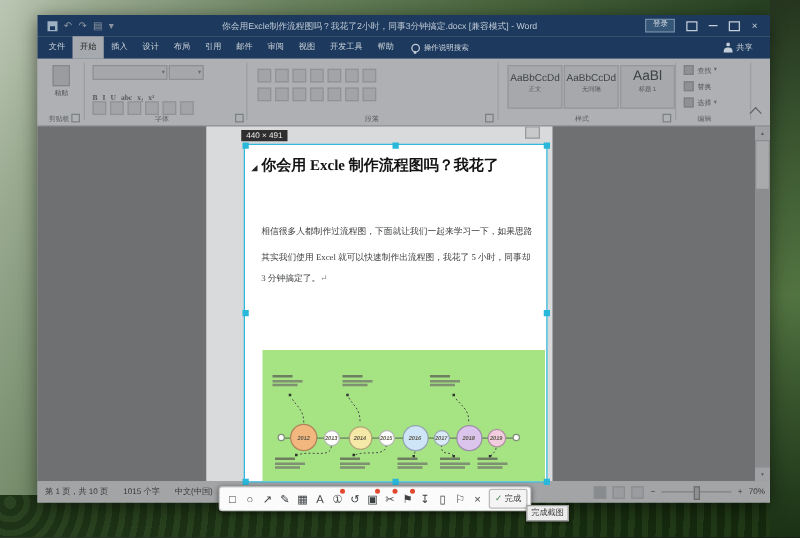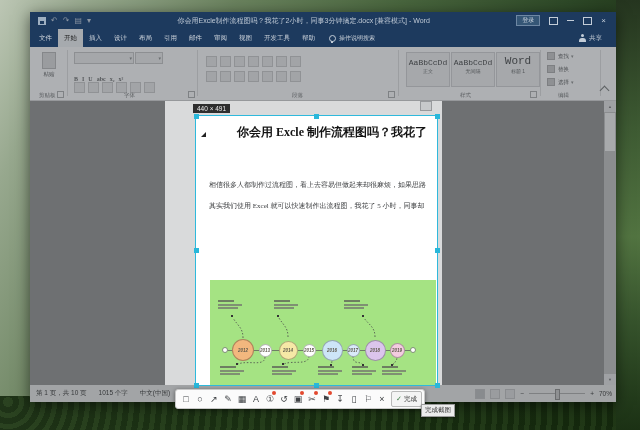--- a/index.html
+++ b/index.html
@@ -41,21 +41,21 @@
   .grplabel{position:absolute;bottom:1px;font-size:5.5px;color:#5d6063;white-space:nowrap;}
   .launcher{position:absolute;bottom:2px;width:5px;height:5px;border:1px solid #7e8184;}
   .bigbtn{position:absolute;left:9px;top:5px;width:20px;height:30px;text-align:center;}
   .clipicon{width:12px;height:15px;background:#9a9c9f;border:1px solid #85878a;margin:0 auto;}
   .bigbtn .blab{font-size:5.5px;color:#4e5154;margin-top:2px;}
   .combo{position:absolute;height:10px;background:#a5a7aa;border:1px solid #8d8f92;display:flex;align-items:center;justify-content:flex-end;}
   .combo span{font-size:5px;color:#6a6d70;padding-right:1px;}
   .fglyph{font-size:6px;color:#55585b;margin-right:4px;font-weight:bold;font-family:"Liberation Serif",serif;}
   .ricon{width:9px;height:9px;background:#a2a4a7;border:1px solid #909295;display:inline-block;margin-right:3px;}
   .scard{position:absolute;top:5px;width:42px;height:33px;background:#a6a8ab;border:1px solid #94969a;text-align:center;overflow:hidden;}
-  .sample{font-family:Liberation Mono, monospace;font-size:8px;color:#3f4245;margin-top:5px;white-space:nowrap;}
+  .sample{font-family:Liberation Sans, sans-serif;font-size:8px;color:#3f4245;margin-top:5px;white-space:nowrap;}
   .sample.big{font-size:11px;margin-top:2px;}
   .sname{font-size:5px;color:#55585b;margin-top:1px;white-space:nowrap;}
   .edrow{position:absolute;left:517px;display:flex;align-items:center;font-size:5.5px;color:#4e5154;white-space:nowrap;}
   .edicon{width:6px;height:6px;background:#8e9093;border:1px solid #7d7f82;margin-right:3px;}
   .caret{font-size:5px;color:#6a6d70;margin-left:2px;}
   #chevron{position:absolute;right:8px;bottom:6px;width:6px;height:6px;border-top:1px solid #5d6063;border-right:1px solid #5d6063;transform:rotate(-45deg);}
   
   #docarea{left:0;top:89px;width:586px;height:284px;background:#6e7072;overflow:hidden;}
   #page{position:absolute;left:135px;top:0;width:277px;height:284px;background:#d9dadb;}
   #mysterybox{position:absolute;left:390px;top:0;width:12px;height:10px;background:#c7c9cb;border:1px solid #97999c;box-sizing:border-box;}
@@ -70,21 +70,21 @@
   .vicon.active{background:#888b8e;}
   #ztrack{position:relative;width:56px;height:1px;background:#7e8082;}
   #zthumb{position:absolute;left:26px;top:-4px;width:3px;height:9px;background:#8e9092;border:1px solid #6a6c6e;}
   
   #sel{left:196px;top:116px;width:241px;height:269px;background:#ffffff;box-shadow:0 0 0 1px #2fb9dc;overflow:hidden;z-index:5;}
   .hd{position:absolute;width:5px;height:5px;background:#29b7da;z-index:7;}
   #sizebadge{left:193px;top:104px;background:#2e2e2e;color:#ededed;font-size:6.5px;padding:1px 4px;z-index:7;white-space:nowrap;}
   
   #hmark{position:absolute;left:5px;top:16px;width:0;height:0;border-bottom:5px solid #222;border-left:5px solid transparent;}
   #doc-heading{position:absolute;left:13px;top:5px;width:218px;font-family:"Liberation Serif","DejaVu Serif",serif;font-weight:bold;font-size:12px;line-height:23px;color:#141414;}
-  .hline{white-space:nowrap;overflow:hidden;text-align:right;}
+  .hline{white-space:nowrap;overflow:hidden;}
   #doc-body{position:absolute;left:13px;top:61px;width:218px;font-family:"Liberation Serif","DejaVu Serif",serif;font-size:7px;line-height:17px;color:#3b3d3f;}
   .para{margin-bottom:4px;}
   .pline{white-space:nowrap;overflow:hidden;}
   .retmark{color:#8b8b8b;}
   
   #docimg{position:absolute;left:14px;top:164px;width:226px;height:105px;background:#a5e383;overflow:hidden;}
   #tlsvg{position:absolute;left:0;top:0;}
   .tline{position:absolute;left:15px;top:70px;width:188px;height:1px;background:#6f7f66;}
   .tdot{position:absolute;width:6px;height:6px;border-radius:50%;background:#fff;border:1px solid #7f8f76;box-sizing:border-box;}
   .circ{position:absolute;border-radius:50%;border:1px solid rgba(0,0,0,.28);box-sizing:border-box;display:flex;align-items:center;justify-content:center;overflow:hidden;}
@@ -182,21 +182,21 @@
       <div id="style-cards">
           <div class="scard" style="left: 376px;">
             <div class="sample">AaBbCcDd</div>
             <div class="sname">正文</div>
           </div>
           <div class="scard" style="left: 421px;">
             <div class="sample">AaBbCcDd</div>
             <div class="sname">无间隔</div>
           </div>
           <div class="scard" style="left: 466px;">
-            <div class="sample big">Word</div>
+            <div class="sample big">AaBl</div>
             <div class="sname">标题 1</div>
           </div>
         </div>
       <div class="grplabel" style="left:430px;">样式</div>
       <div class="launcher" style="left:500px;"></div>
       <div class="gdiv" style="left:510px;"></div>
 
       <div id="editing-rows">
           <div class="edrow" style="top: 5px;">
             <span class="edicon"></span>
@@ -249,24 +249,25 @@
   </div>
 
   <div id="sizebadge" class="abs">440 × 491</div>
   <div id="sel" class="abs">
     <div id="hmark"></div>
     <div id="doc-heading">
         <div class="hline">你会用 Excle 制作流程图吗？我花了</div>
       </div>
     <div id="doc-body">
         <div class="para">
-          <div class="pline">相信很多人都制作过流程图，看上去容易但做起来却很麻烦，如果思路</div>
+          <div class="pline">相信很多人都制作过流程图，下面就让我们一起来学习一下，如果思路</div>
         </div>
         <div class="para">
           <div class="pline">其实我们使用 Excel 就可以快速制作出流程图，我花了 5 小时，同事却</div>
+          <div class="pline">3 分钟搞定了。<span class="retmark">↵</span></div>
         </div>
       </div>
     <div id="docimg">
       <svg id="tlsvg" width="226" height="105" viewBox="0 0 226 105">
         <g fill="none" stroke="#4a4a4a" stroke-width="0.8" stroke-dasharray="1.5,1.8">
           <path d="M33,58 C33,48 28,46 23,38"></path>
             <path d="M78,57 C78,47 73,45 69,38"></path>
             <path d="M165,57 C165,47 159,45 154,38"></path>
           <path d="M55,77 C55,87 38,80 28,84"></path>
             <path d="M99,76 C99,86 82,80 74,84"></path>

